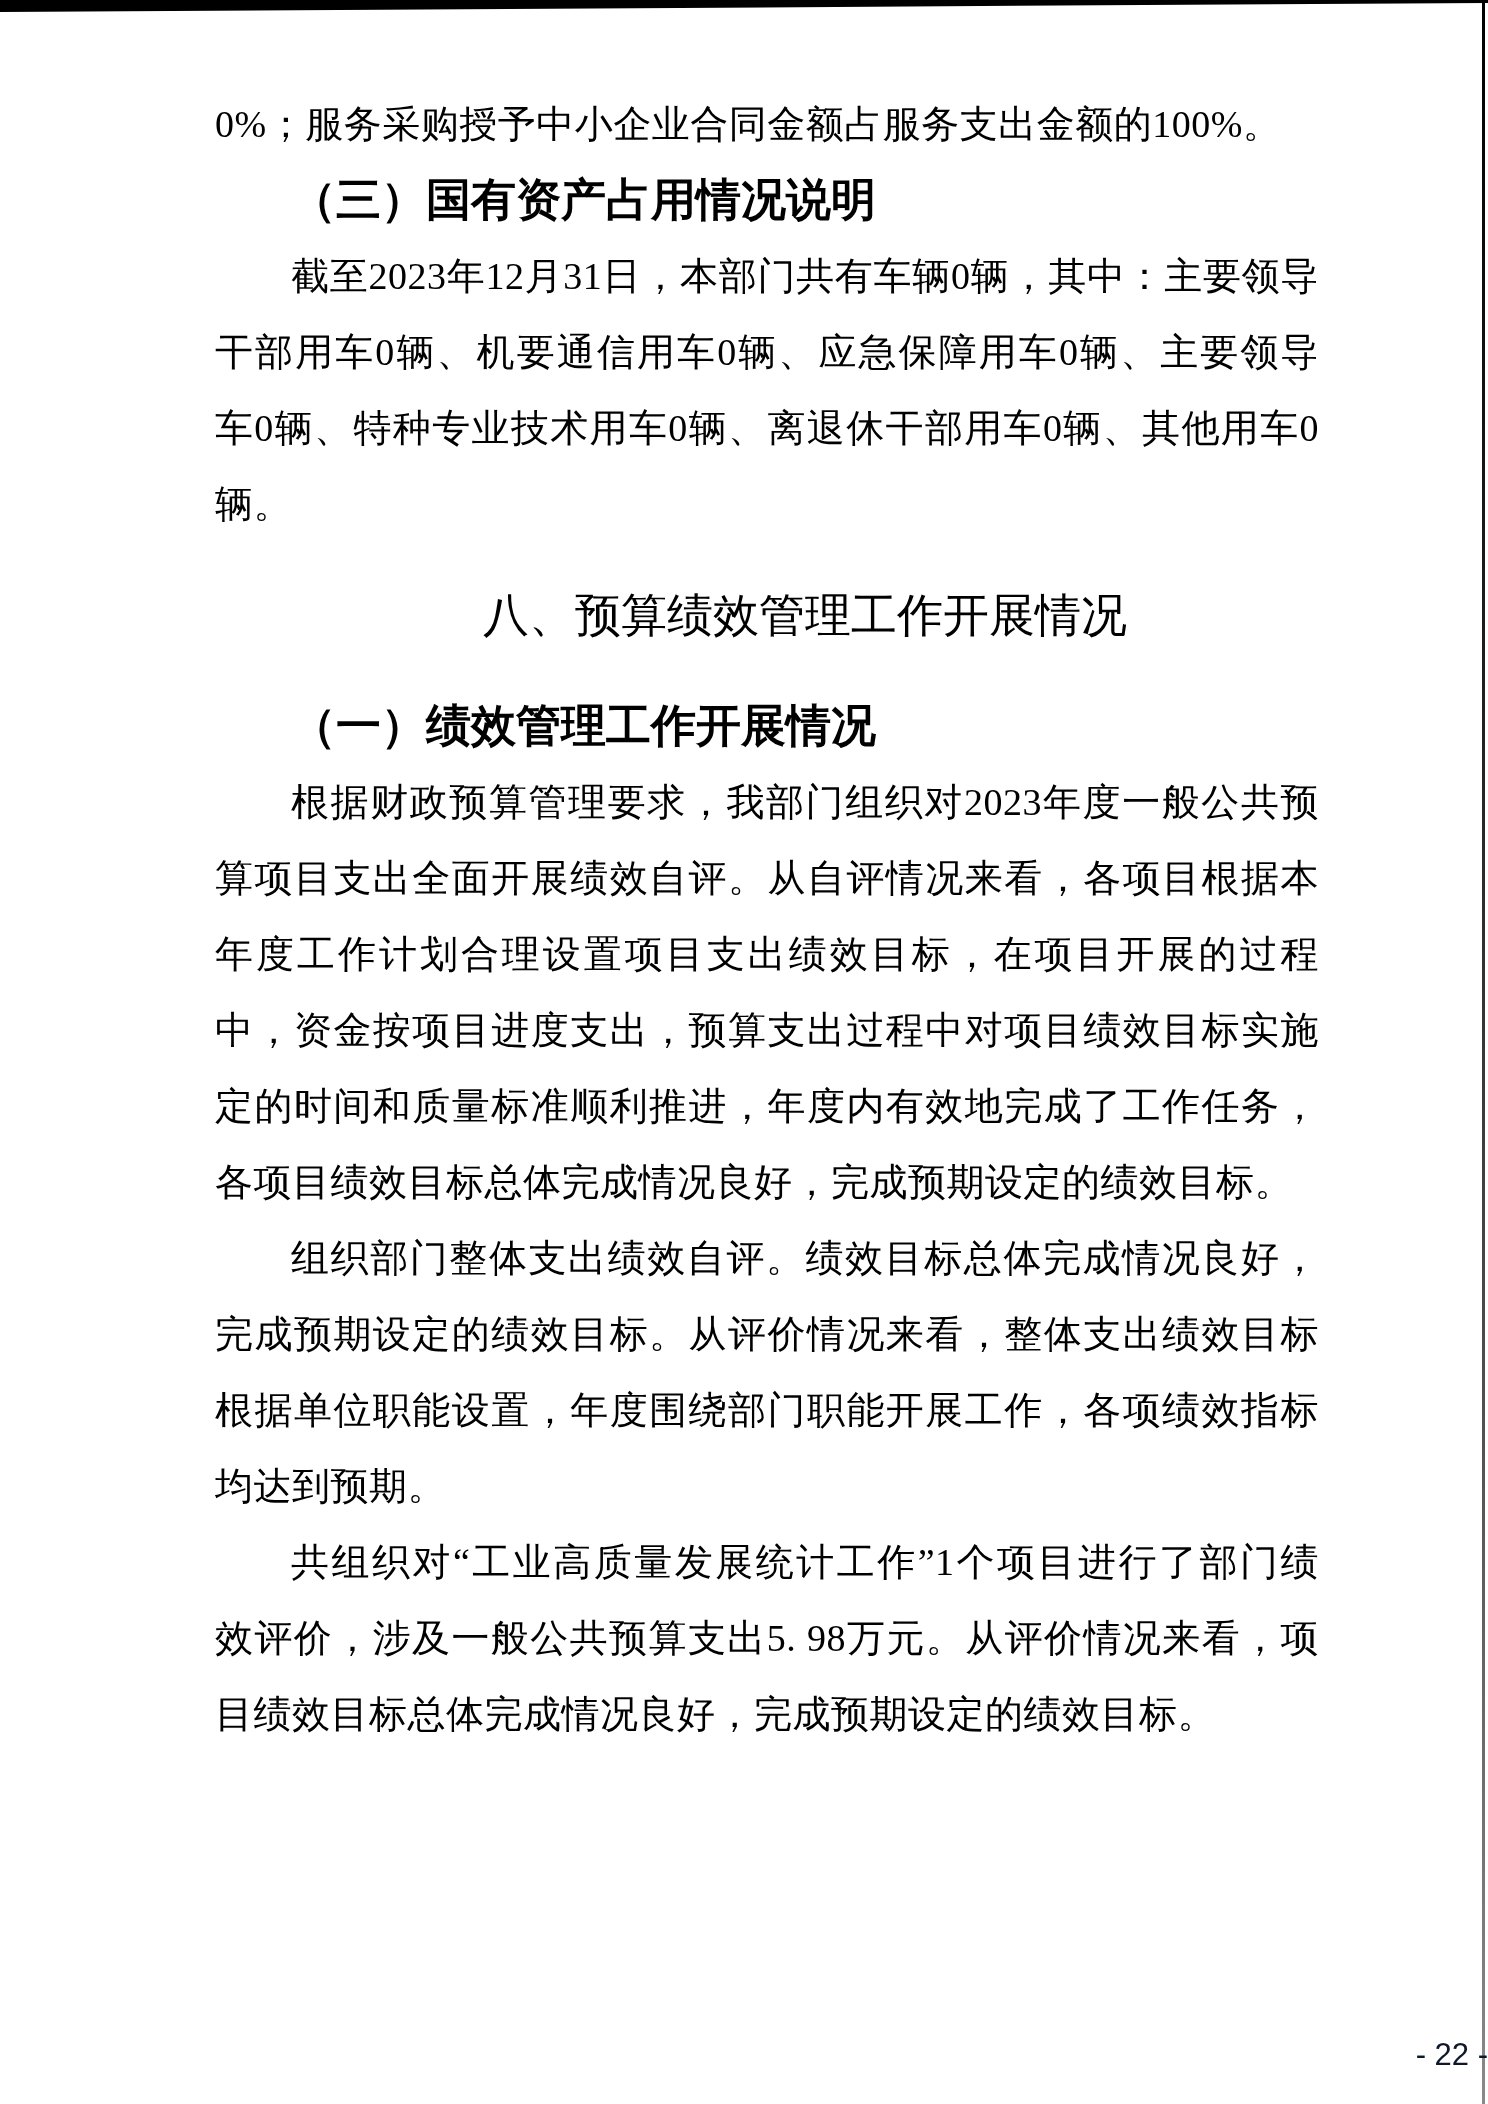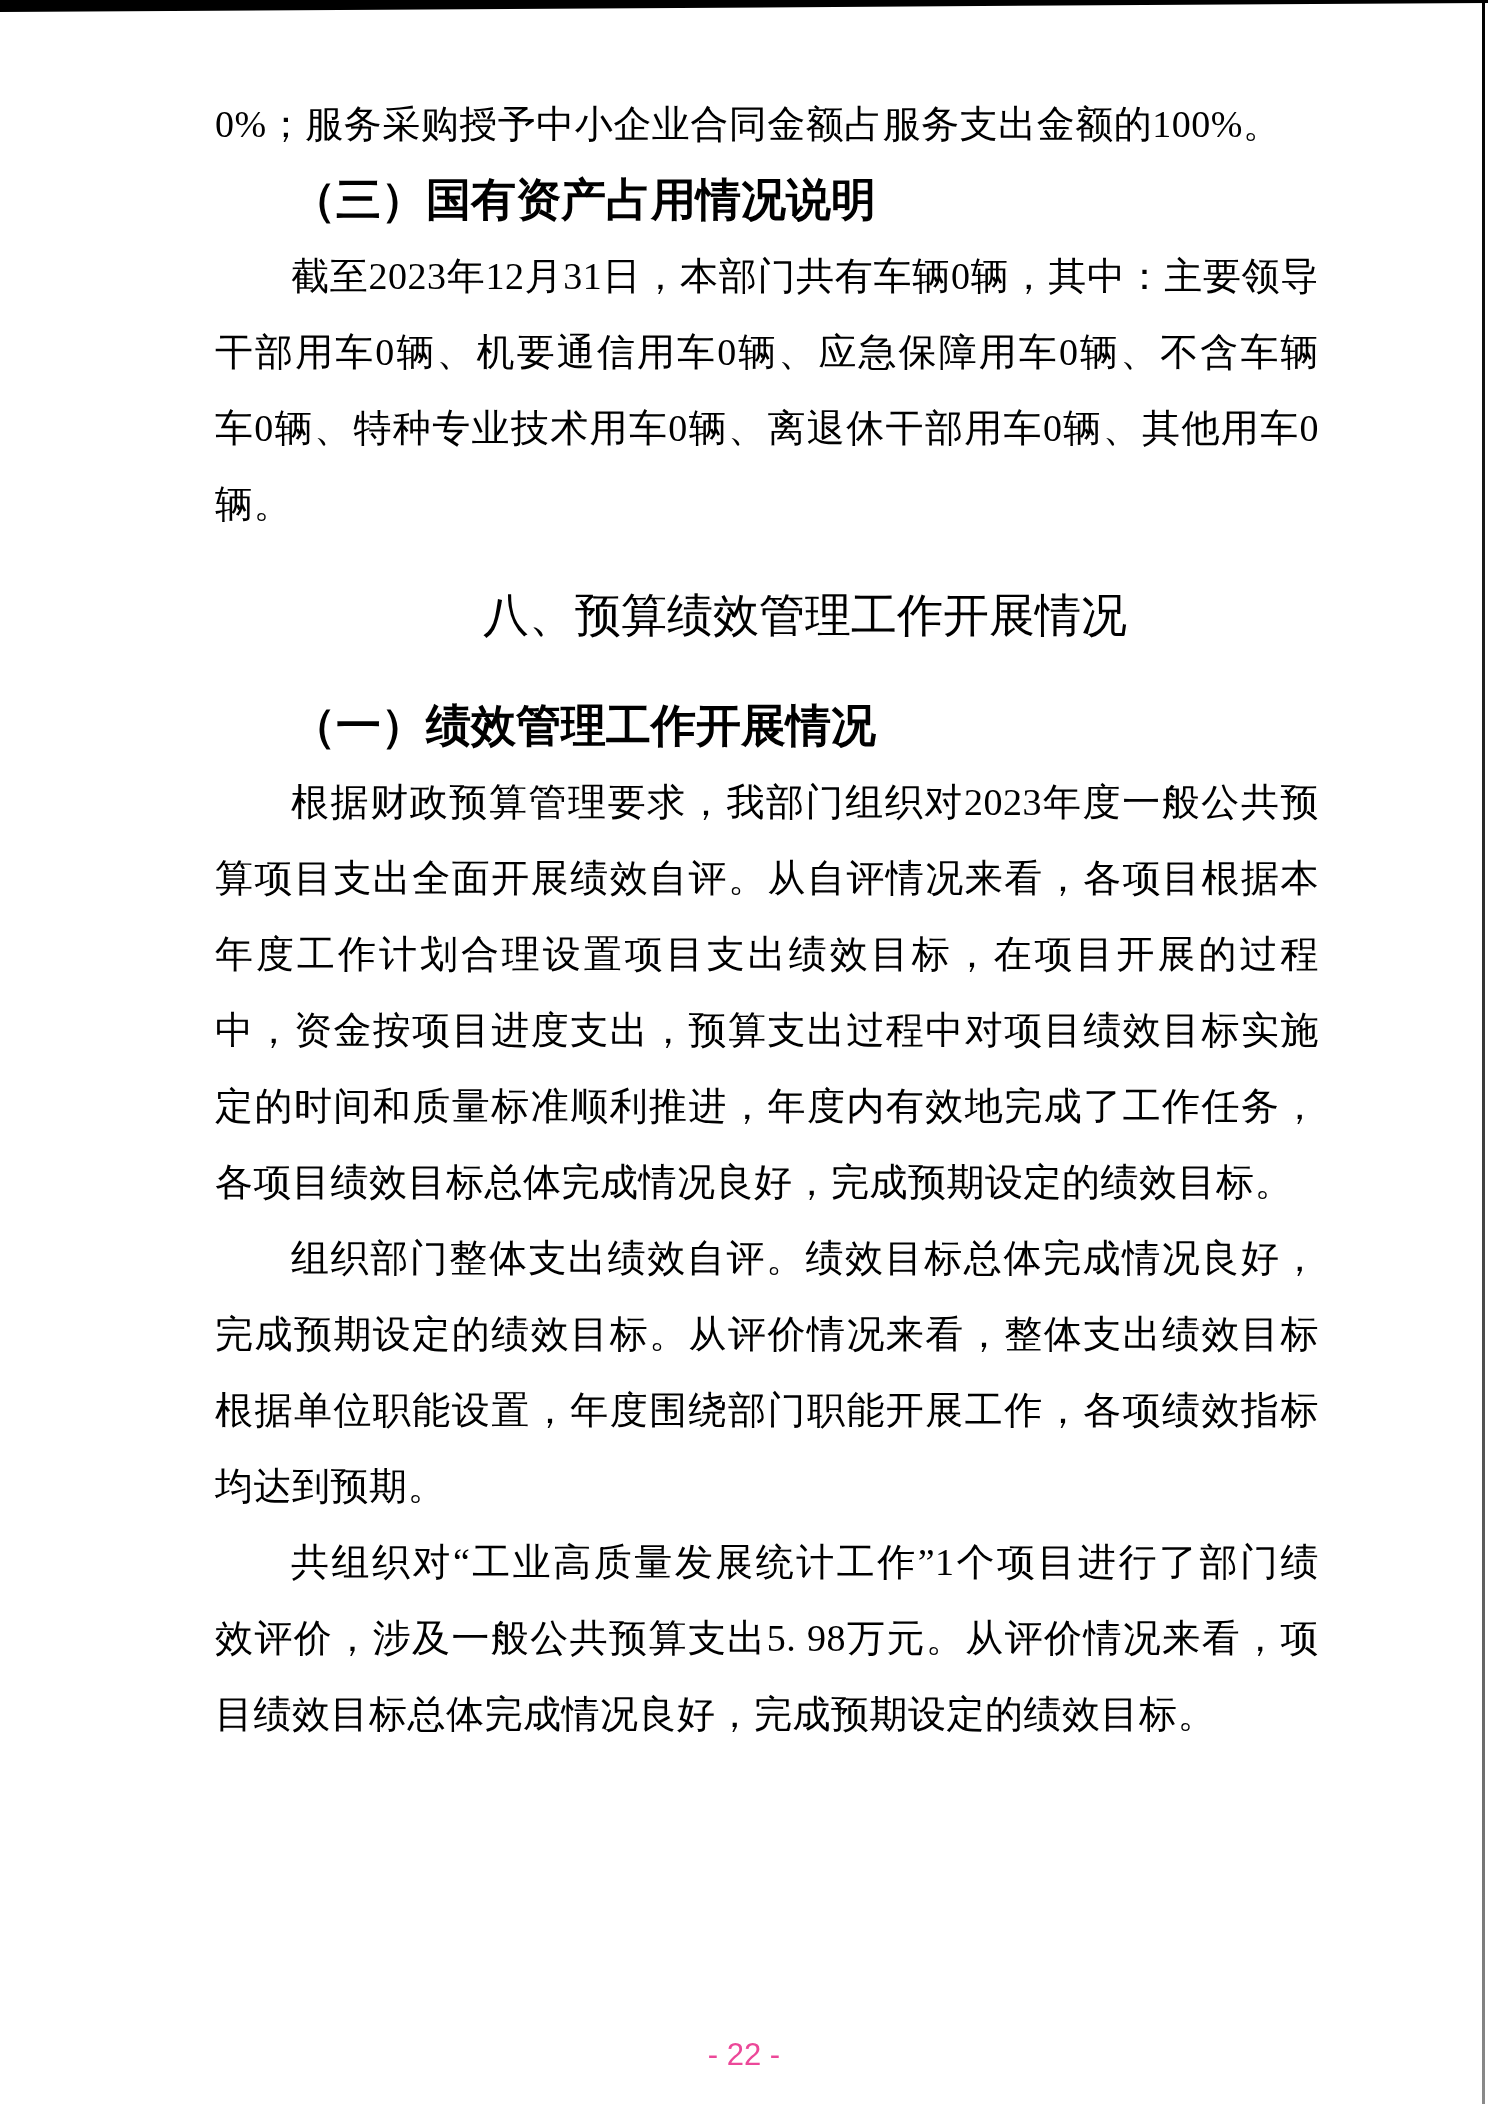--- a/index.html
+++ b/index.html
@@ -50,45 +50,45 @@
   .h-kai {
     font-size: 46px;
     height: 76px; line-height: 76px;
     padding-left: 76px;
     margin-top: 36px; margin-bottom: 34px;
     text-align: center;
   }
 
   .footer {
     position: absolute; left: 0; top: 2030px; width: 100%;
-    text-align: center;
+    text-align: right;
     font-family: "Liberation Sans", "DejaVu Sans", sans-serif;
     font-size: 31px; line-height: 50px;
-    color: #ec4899;
+    color: #0f172a;
   }
 </style>
 </head>
 <body>
 
 <div class="page">
 
   <div class="top-bar"></div>
   <div class="right-line"></div>
 
   <div class="content">
 
     <div>
       <div class="line last">0%；服务采购授予中小企业合同金额占服务支出金额的100%。</div>
     </div>
 
     <div class="h-bold">（三）国有资产占用情况说明</div>
 
     <div>
       <div class="line indent">截至2023年12月31日，本部门共有车辆0辆，其中：主要领导</div>
-      <div class="line">干部用车0辆、机要通信用车0辆、应急保障用车0辆、不含车辆</div>
+      <div class="line">干部用车0辆、机要通信用车0辆、应急保障用车0辆、主要领导</div>
       <div class="line">车0辆、特种专业技术用车0辆、离退休干部用车0辆、其他用车0</div>
       <div class="line last">辆。</div>
     </div>
 
 
     <div class="h-kai">八、预算绩效管理工作开展情况</div>
 
     <div class="h-bold">（一）绩效管理工作开展情况</div>
 
     <div>

